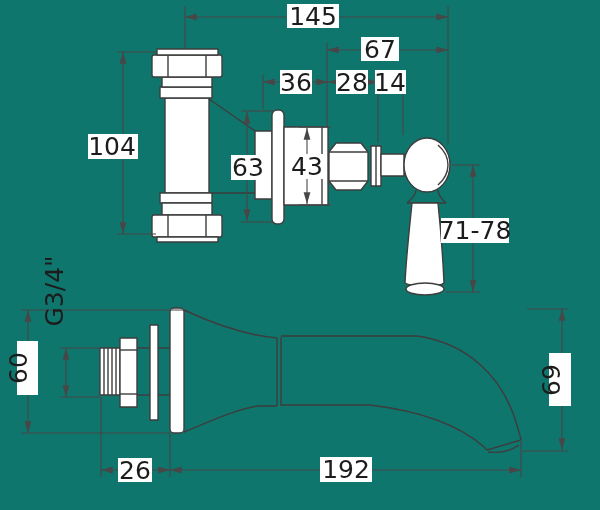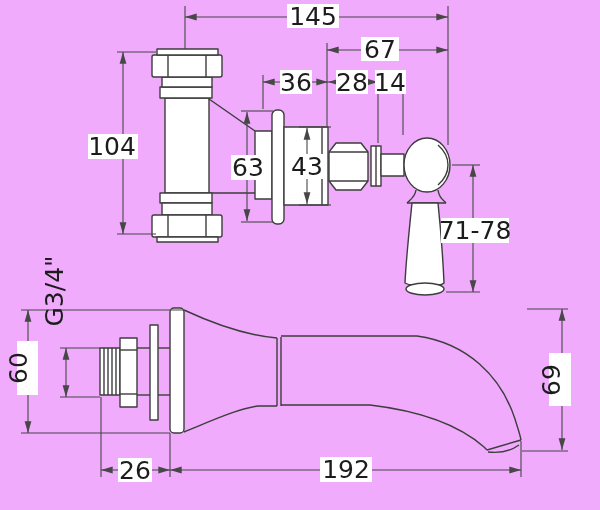--- a/index.html
+++ b/index.html
@@ -1,16 +1,16 @@
 <!DOCTYPE html>
 <html><head>
 <meta charset="utf-8">
 <style>
   html,body{margin:0;padding:0;background:#ffffff;}
-  .stage{width:600px;height:510px;background:#f0abfc;position:relative;overflow:hidden;}
+  .stage{width:600px;height:510px;background:#0f766e;position:relative;overflow:hidden;}
   svg{display:block;}
   .parts{stroke:#3d3d3d;stroke-width:1.4;fill:none;stroke-linejoin:round;}
   .parts .wfill{fill:#ffffff;}
   .dims{stroke:#474747;stroke-width:1.1;fill:none;}
   .dim{marker-start:url(#arw);marker-end:url(#arw);}
   .dim-e{marker-end:url(#arw);}
   .gaps rect{fill:#ffffff;stroke:none;}
   .labels text{font-family:"DejaVu Sans","Liberation Sans",sans-serif;font-size:25px;fill:#1c1c1c;text-anchor:middle;}
 </style>
 </head>

